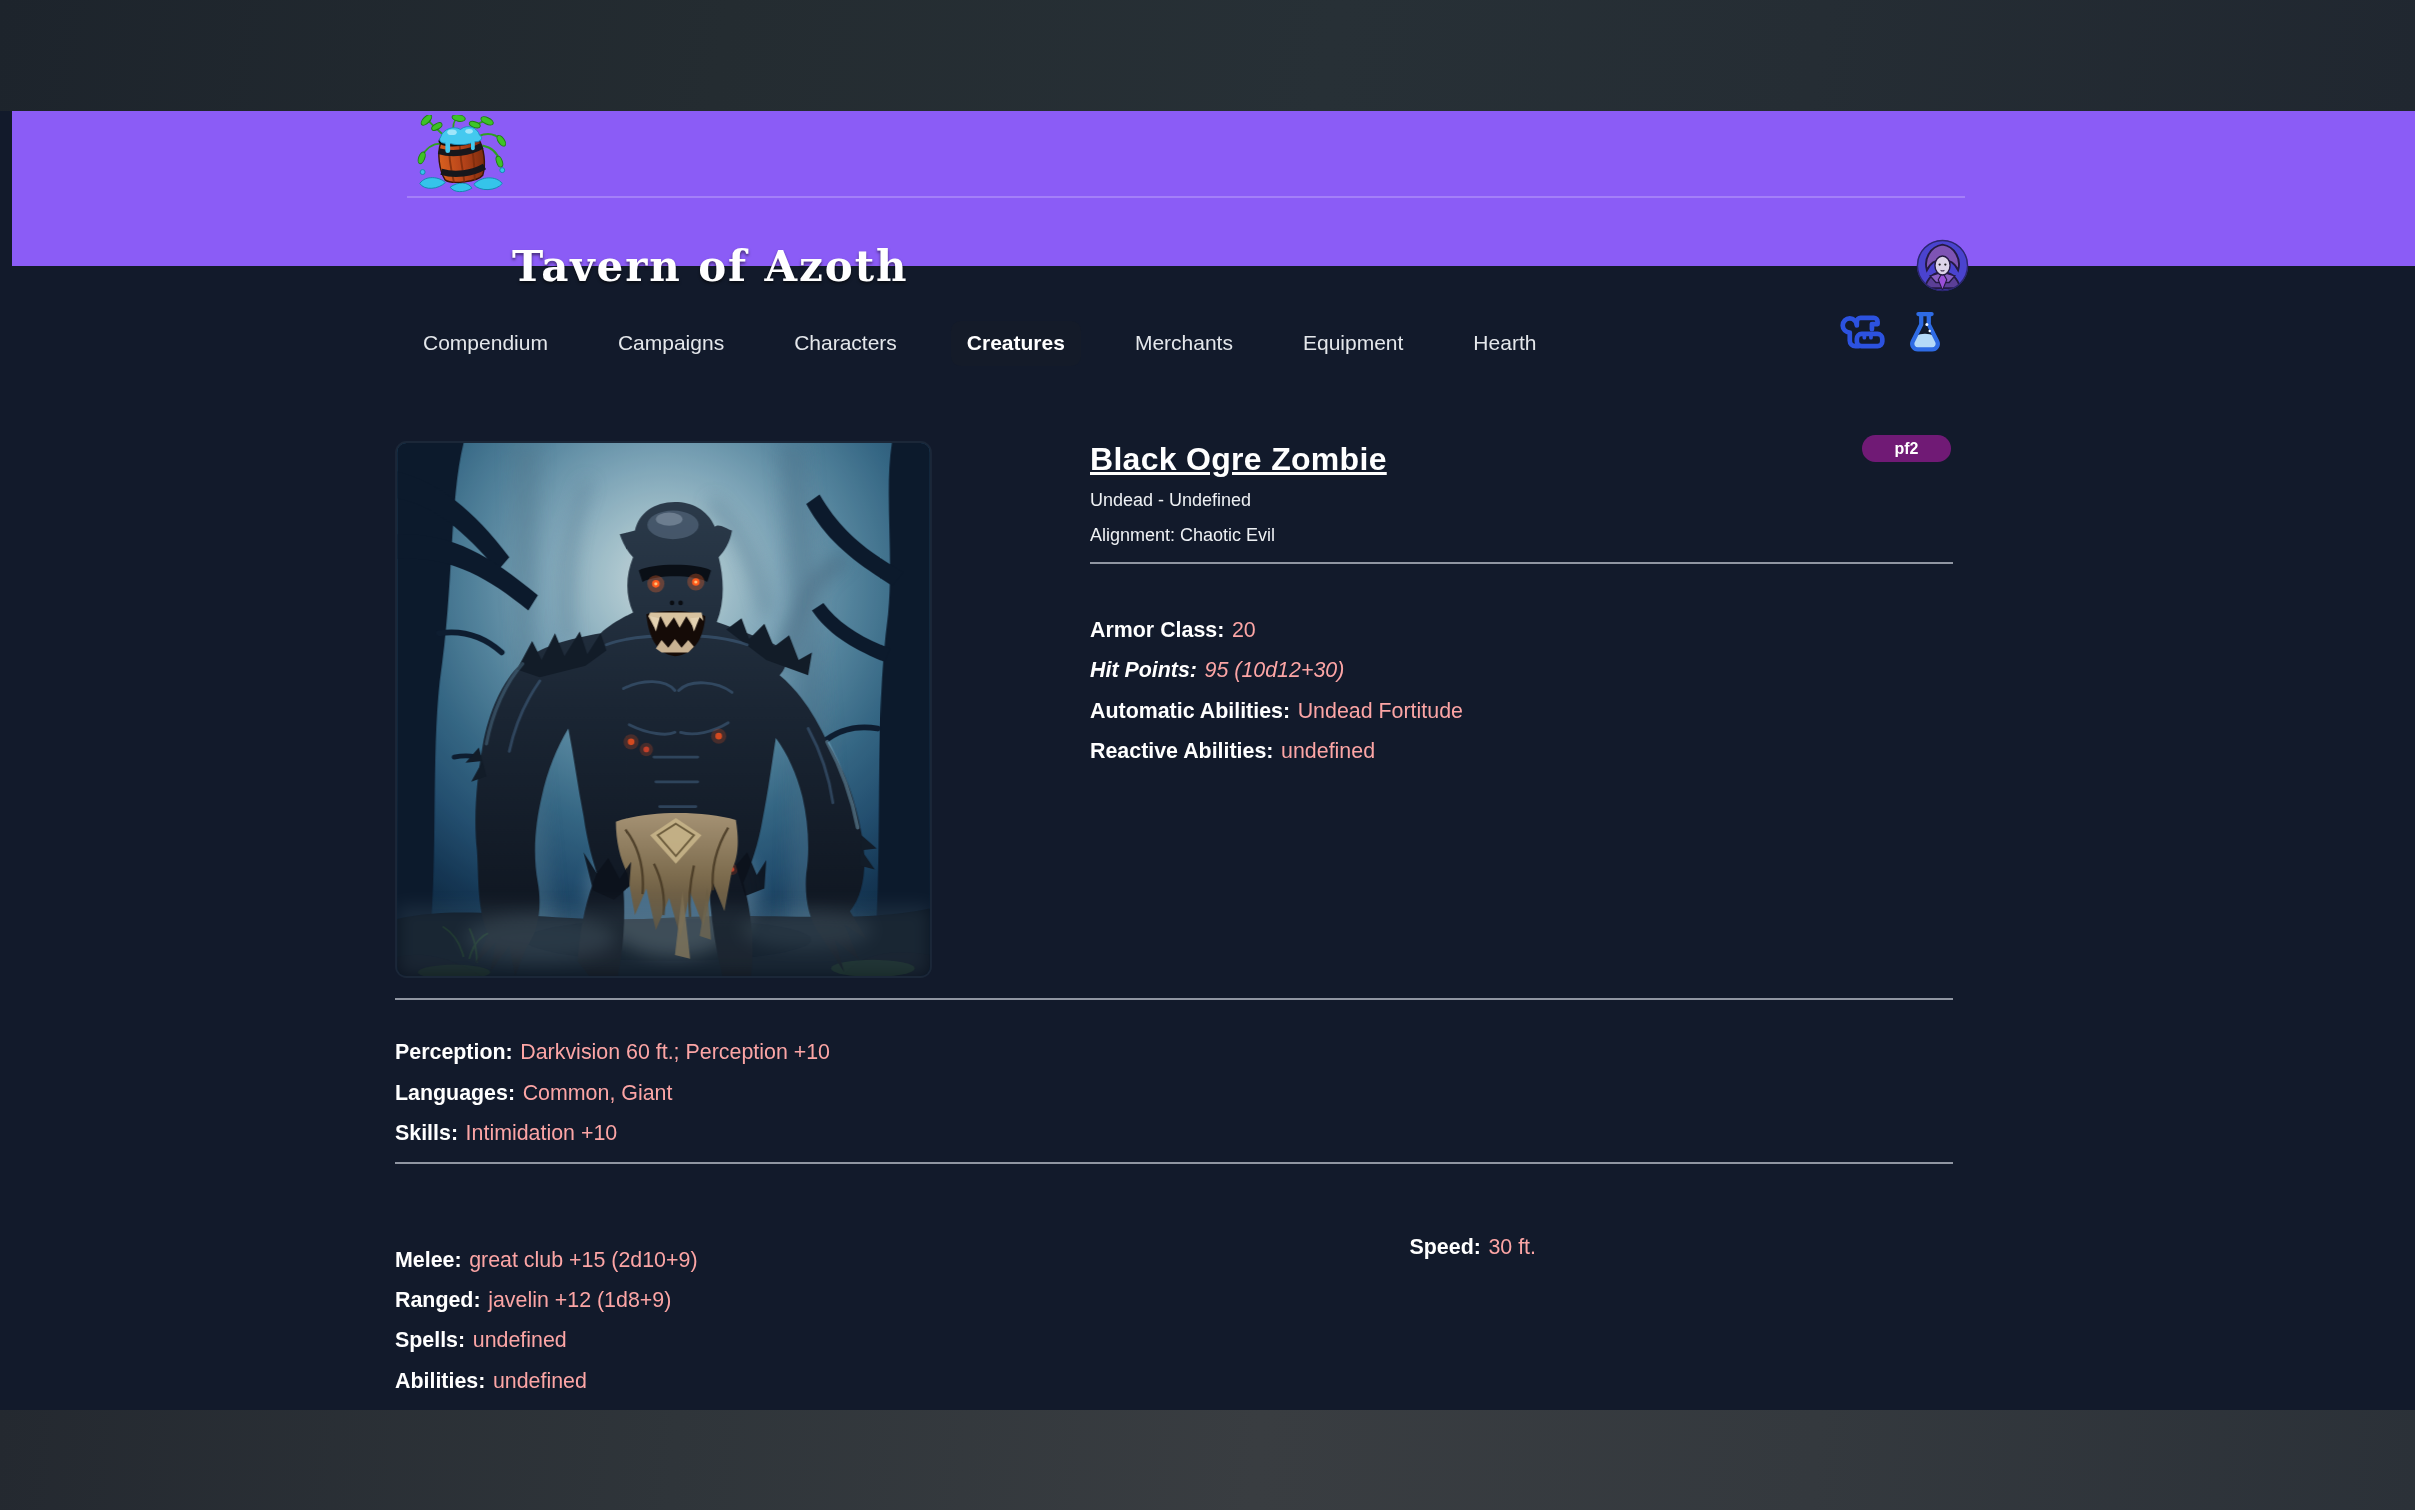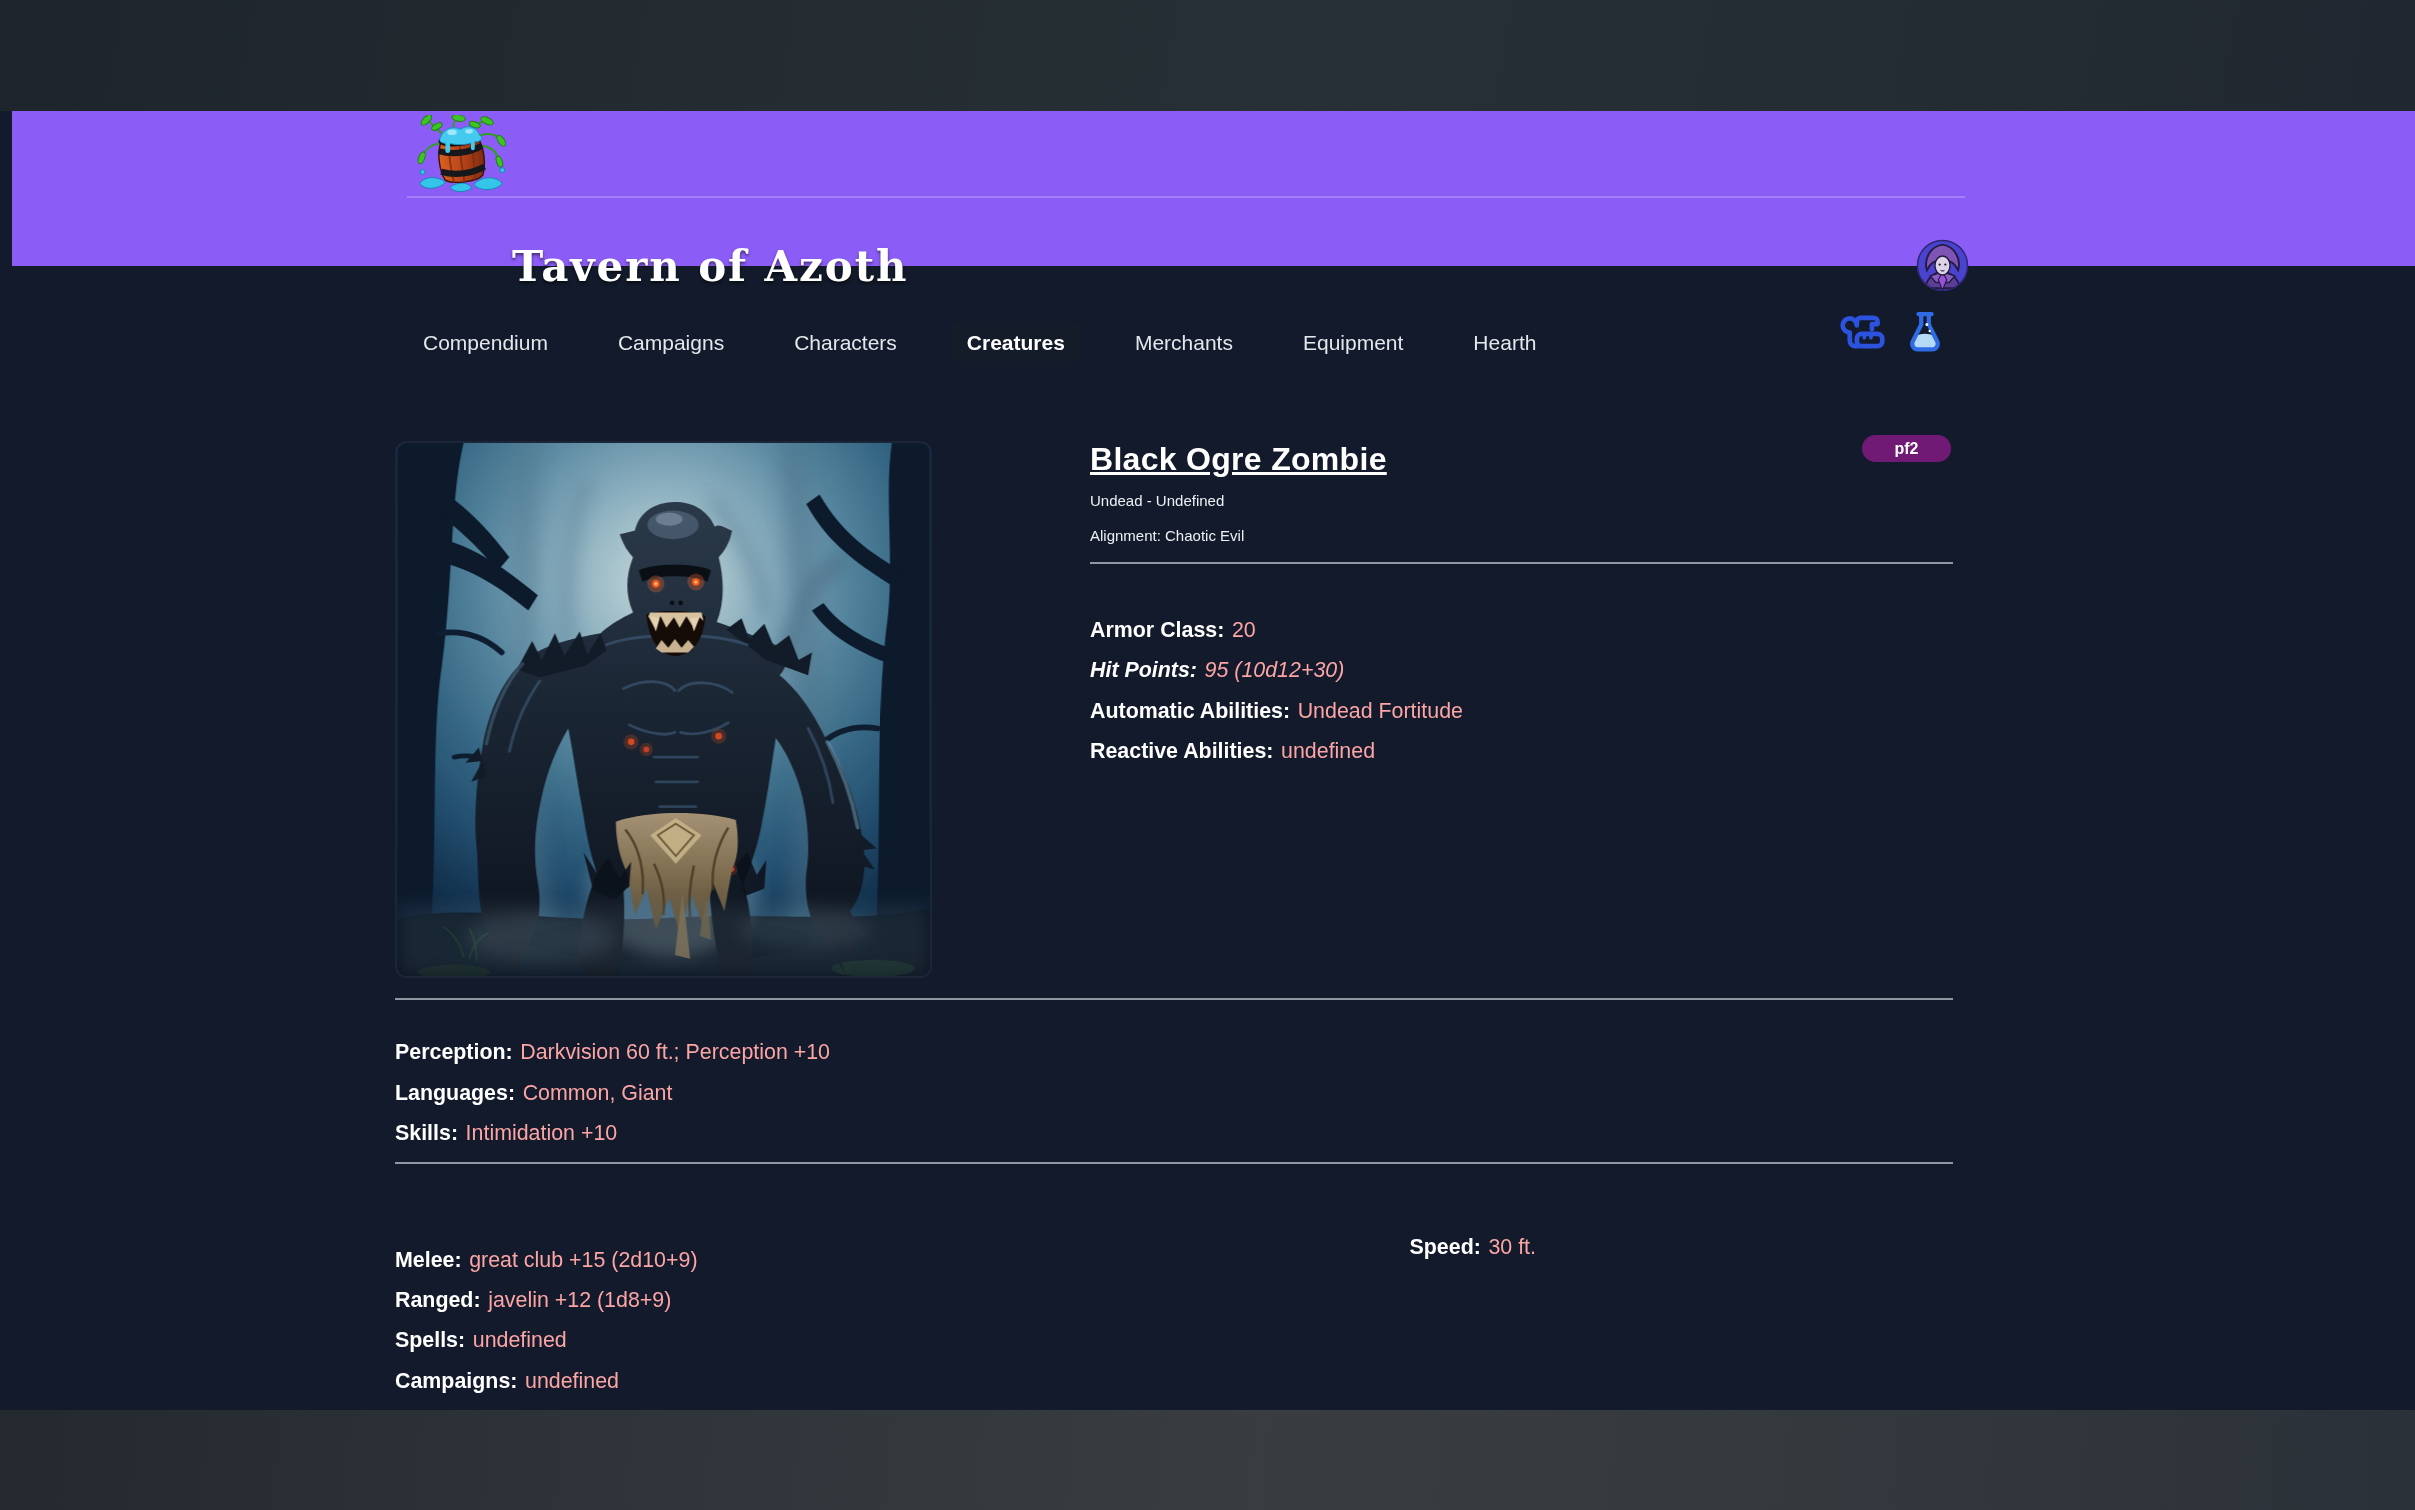--- a/index.html
+++ b/index.html
@@ -33,21 +33,21 @@
 
   .creature-image{left:397px;top:443px;width:533px;height:533px;border-radius:9.5px;overflow:hidden;
     box-shadow:0 0 0 1.9px rgba(30,42,60,.8);}
   .creature-image svg{display:block;}
 
   .creature-name{left:1090px;top:438px;width:666px;color:#ffffff;font-size:32px;font-weight:700;
     letter-spacing:0.3px;line-height:42px;text-decoration:underline;}
   .badge{left:1862px;top:435px;width:89px;height:27px;background:#701a75;border-radius:13.3px;
     color:#ffffff;font-size:16px;font-weight:700;display:flex;align-items:center;justify-content:center;
     cursor:pointer;}
-  .sub-line{left:1090px;width:780px;color:#eef1f4;font-size:15px;line-height:25px;}
+  .sub-line{left:1090px;width:780px;color:#eef1f4;font-size:18px;line-height:25px;}
   .type-line{top:488px;}
   .align-line{top:523px;}
 
   .divider{height:1.9px;background:rgba(222,228,236,.62);}
   .div-right{left:1090px;top:562px;width:863px;}
   .div-full-1{left:395px;top:998px;width:1558px;}
   .div-full-2{left:395px;top:1162px;width:1558px;}
 
   .stat-row{left:1090px;width:818px;font-size:21.4px;line-height:28.5px;color:#ffffff;white-space:nowrap;}
   .stat-row .lbl{font-weight:700;color:#ffffff;}
@@ -381,17 +381,17 @@
   <div class="abs stat-row row-left r-combat-1">
     <span class="lbl">Melee:</span><span class="val">great club +15 (2d10+9)</span>
   </div>
   <div class="abs stat-row row-left r-combat-2">
     <span class="lbl">Ranged:</span><span class="val">javelin +12 (1d8+9)</span>
   </div>
   <div class="abs stat-row row-left r-combat-3">
     <span class="lbl">Spells:</span><span class="val">undefined</span>
   </div>
   <div class="abs stat-row row-left r-combat-4">
-    <span class="lbl">Campaigns:</span><span class="val">undefined</span>
+    <span class="lbl">Abilities:</span><span class="val">undefined</span>
   </div>
 
 </div>
 
 
 </body></html>

